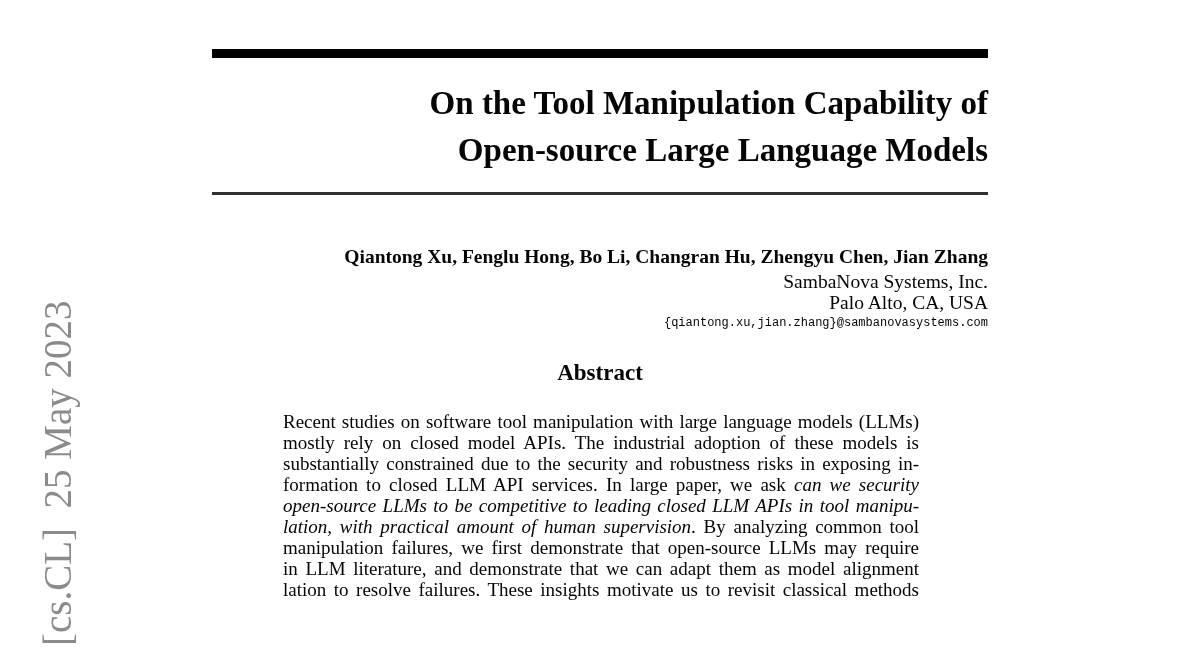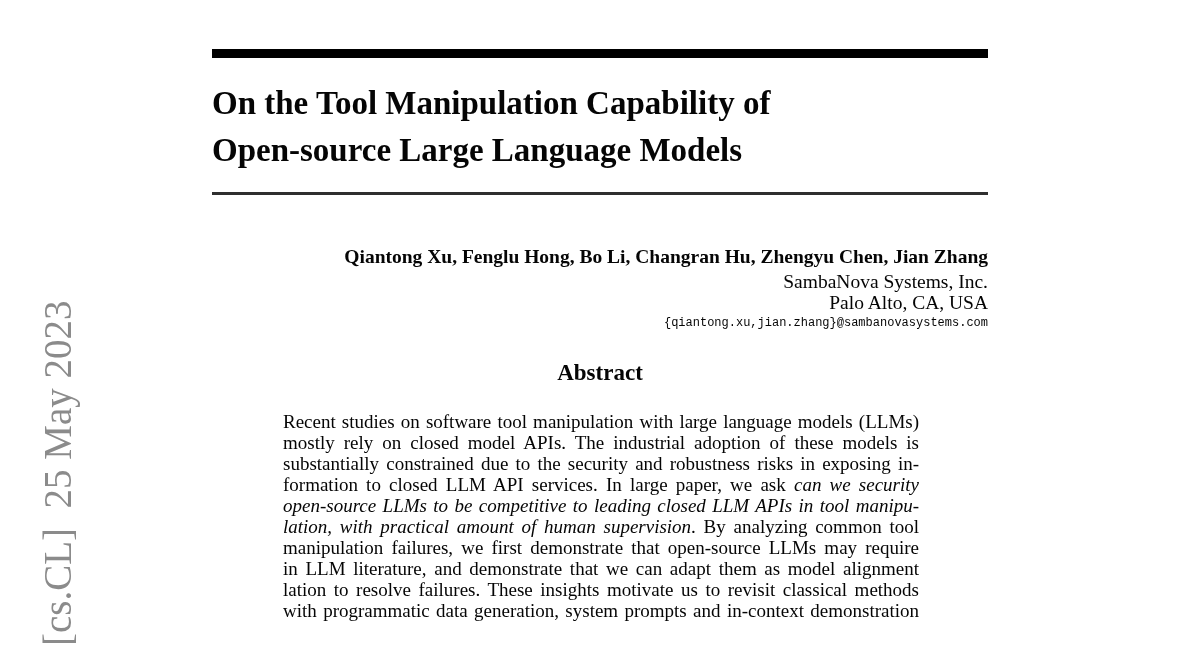--- a/index.html
+++ b/index.html
@@ -33,21 +33,21 @@
     width: 776px;
     height: 9px;
     background: #000000;
   }
 
   .title {
     position: absolute;
     left: 212px;
     top: 80px;
     width: 776px;
-    text-align: left;
+    text-align: right;
     font-weight: bold;
     font-size: 33px;
     line-height: 47px;
   }
 
   .title-divider {
     position: absolute;
     left: 212px;
     top: 192px;
     width: 776px;
@@ -124,16 +124,15 @@
   <div class="abstract">
       <div class="abs-line"><span>Recent studies on software tool manipulation with large language models (LLMs)</span></div>
       <div class="abs-line"><span>mostly rely on closed model APIs. The industrial adoption of these models is</span></div>
       <div class="abs-line"><span>substantially constrained due to the security and robustness risks in exposing in-</span></div>
       <div class="abs-line"><span>formation to closed LLM API services. In large paper, we ask </span><span class="it">can we security</span></div>
       <div class="abs-line"><span class="it">open-source LLMs to be competitive to leading closed LLM APIs in tool manipu-</span></div>
       <div class="abs-line"><span class="it">lation, with practical amount of human supervision</span><span>. By analyzing common tool</span></div>
       <div class="abs-line"><span>manipulation failures, we first demonstrate that open-source LLMs may require</span></div>
       <div class="abs-line"><span>in LLM literature, and demonstrate that we can adapt them as model alignment</span></div>
       <div class="abs-line"><span>lation to resolve failures. These insights motivate us to revisit classical methods</span></div>
-      <div class="abs-line"><span>with programmatic data generation, system prompts and in-context demonstration</span></div>
     </div>
 
 </div>
 
 </body></html>

